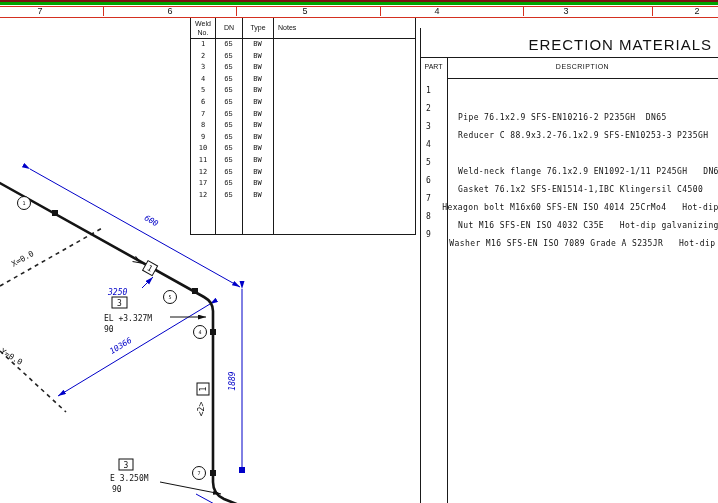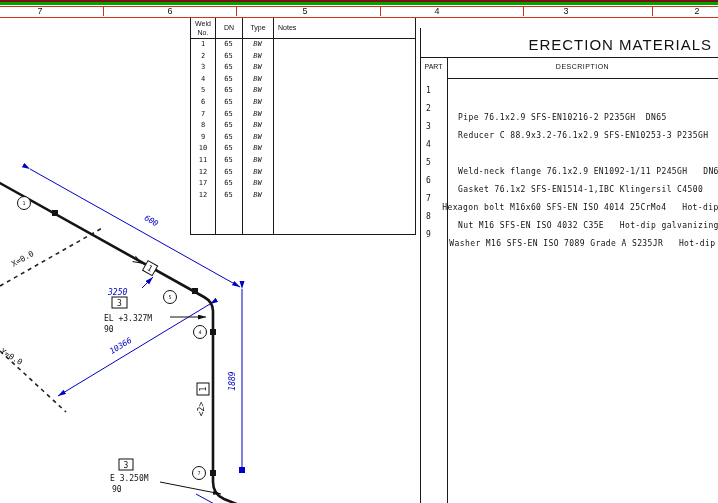--- a/index.html
+++ b/index.html
@@ -17,21 +17,21 @@
   
   .weld{position:absolute;left:190px;top:17px;width:226px;height:218px;z-index:2;
         border:1px solid #1a1a1a;background:#fff;box-sizing:border-box;}
   .w-col{position:absolute;top:0;bottom:0;width:1px;background:#1a1a1a;}
   .w-headline{position:absolute;left:0;top:20px;width:100%;height:1px;background:#1a1a1a;}
   .w-h{position:absolute;top:0;height:20px;font-size:7px;line-height:9px;text-align:center;}
   .w-rows{position:absolute;left:0;top:21px;right:0;}
   .wrow{display:flex;height:11.6px;line-height:11.6px;font-family:"DejaVu Sans Mono",monospace;
         font-size:7px;}
   .wc{text-align:center;}
-  .wc0{width:24px;} .wc1{width:27px;} .wc2{width:31px;font-style:italic;} .wc3{flex:1;text-align:left;padding-left:4px;}
+  .wc0{width:24px;} .wc1{width:27px;font-family:Liberation Mono, monospace;} .wc2{width:31px;} .wc3{flex:1;text-align:left;padding-left:4px;}
   
   .materials{position:absolute;left:420px;top:28px;width:298px;height:486px;z-index:2;background:#fff;}
   .m-left{position:absolute;left:0;top:0;bottom:0;width:1px;background:#1a1a1a;}
   .m-title{position:absolute;right:6px;top:8px;font-size:15px;letter-spacing:1px;white-space:nowrap;}
   .m-line1{position:absolute;left:0;right:0;top:29px;height:1px;background:#1a1a1a;}
   .m-vert{position:absolute;left:27px;top:29px;bottom:0;width:1px;background:#1a1a1a;}
   .m-line2{position:absolute;left:27px;right:0;top:50px;height:1px;background:#1a1a1a;}
   .m-part-h{position:absolute;left:0;width:27px;top:35px;font-size:7px;text-align:center;}
   .m-desc-h{position:absolute;left:27px;right:0;top:35px;font-size:7px;text-align:center;letter-spacing:.5px;}
   .m-rows{position:absolute;left:0;right:-60px;top:54px;}

